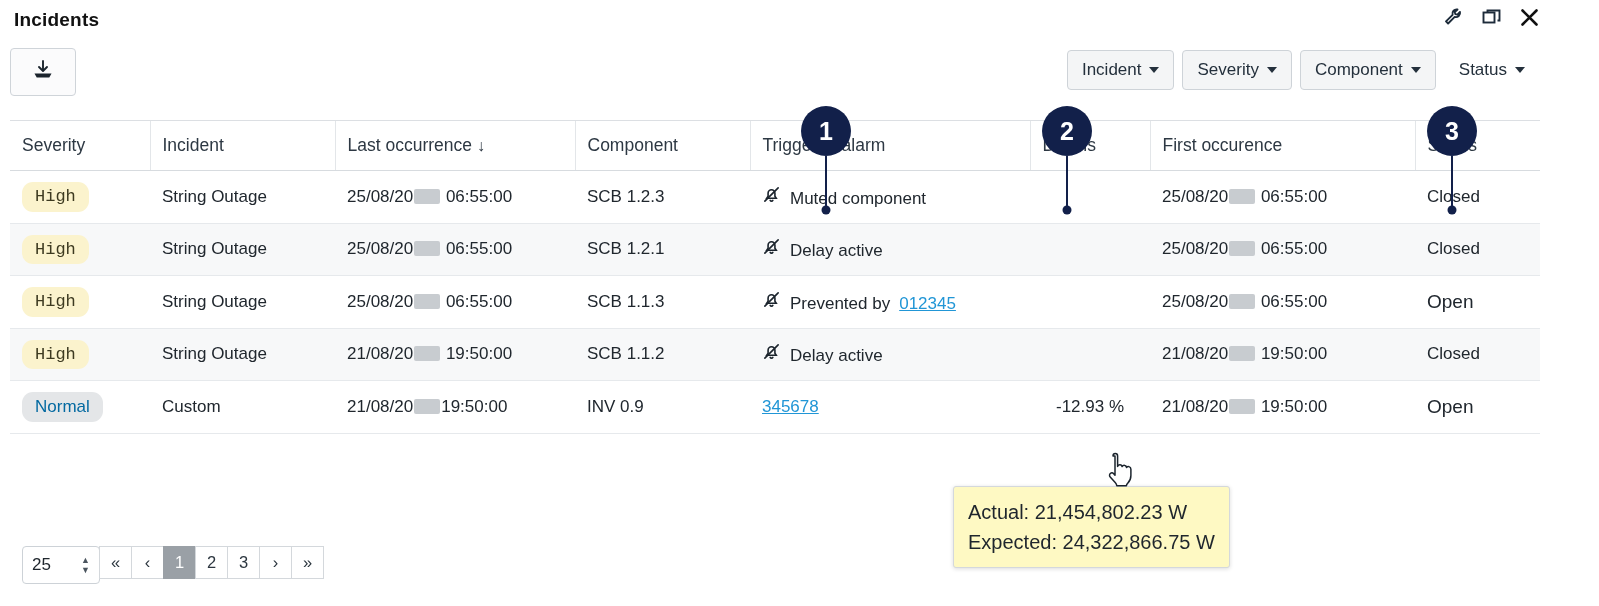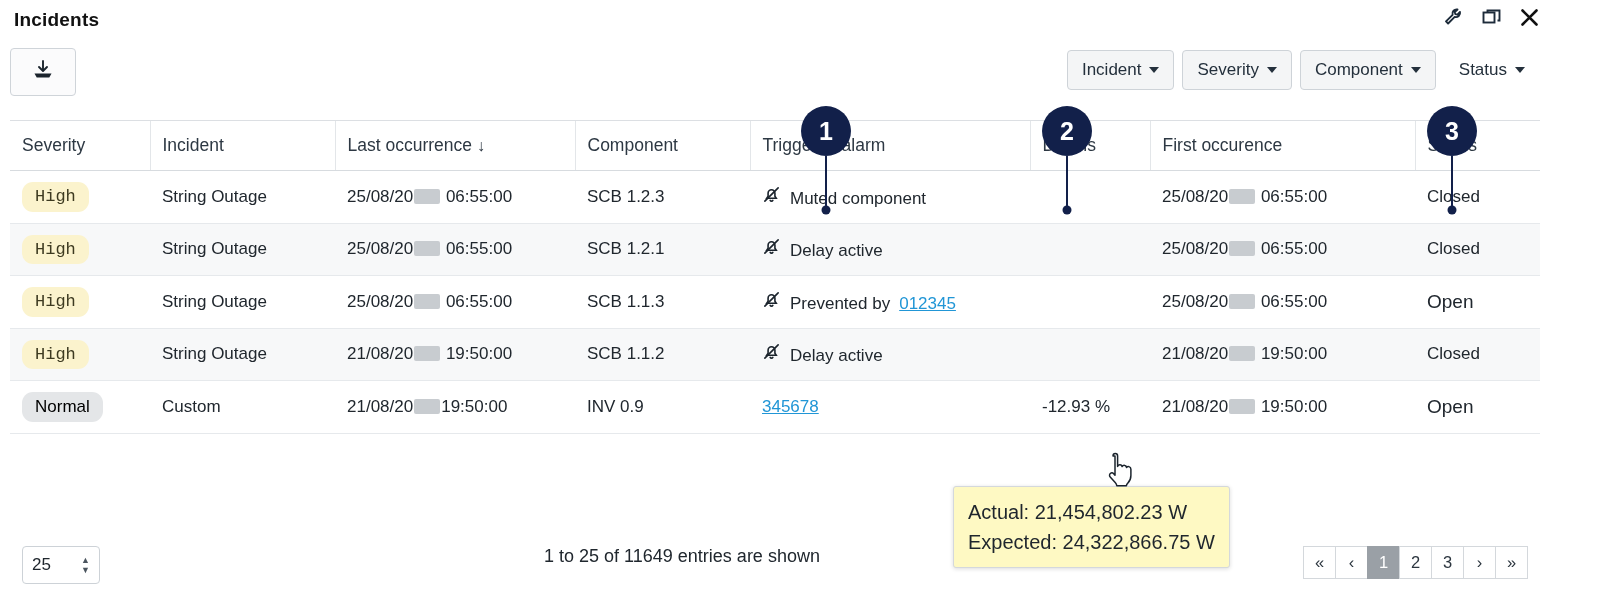--- a/index.html
+++ b/index.html
@@ -125,31 +125,31 @@
   }
   thead th:last-child { border-right: none; }
   tbody td {
     padding: 11px 12px;
     border-bottom: 1px solid #e6e9ec;
     color: #20272e;
     white-space: nowrap;
     vertical-align: middle;
   }
   tbody tr:nth-child(even) { background: #f7f8f9; }
-  td.right { text-align: left; }
+  td.right { text-align: center; }
 
   .badge {
     display: inline-block;
     padding: 5px 13px;
     border-radius: 11px;
     font-size: 17px;
     line-height: 1.15;
   }
   .badge-high { background: #fbf3cd; color: #3d3a20; font-family: Liberation Mono, monospace; }
-  .badge-normal { background: #e4e6e8; color: #000000; }
+  .badge-normal { background: #e4e6e8; color: #0369a1; }
 
   .redacted {
     display: inline-block;
     width: 26px;
     height: 15px;
     background: #c8ccd0;
     border-radius: 2px;
     vertical-align: -2px;
     margin: 0 1px;
   }
@@ -476,21 +476,20 @@
   </div>
 
   <div class="footer">
     <div class="page-size">
       <span>25</span>
       <span class="spin">
         <span>▲</span>
           <span>▼</span>
       </span>
     </div>
-    <div class="entries">1 to 25 of 11649 entries are shown</div>
     <div class="pager">
       <div class="pg">«</div>
       <div class="pg">‹</div>
       <div class="pg active">1</div>
       <div class="pg">2</div>
       <div class="pg">3</div>
       <div class="pg">›</div>
       <div class="pg">»</div>
     </div>
   </div>

